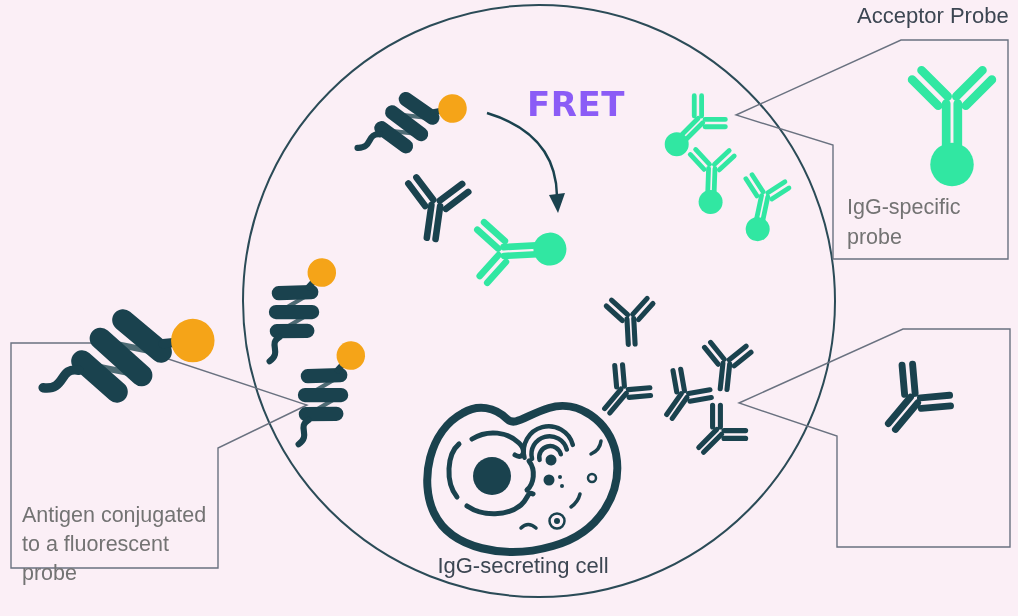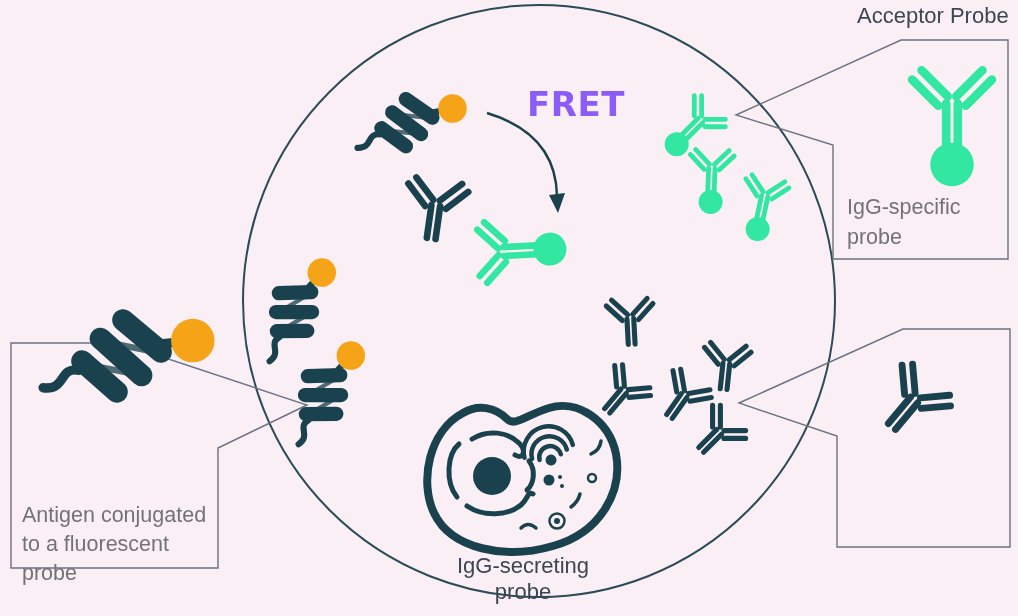--- a/index.html
+++ b/index.html
@@ -118,15 +118,15 @@
 </svg>
 
 <div class="lbl" id="fret-label">FRET</div>
 
 <div class="lbl callout-text" id="donor-text">Antigen conjugated to a fluorescent probe</div>
 
 <div class="lbl callout-title" id="acceptor-title">Acceptor Probe</div>
 <div class="lbl callout-text" id="acceptor-text">IgG-specific probe</div>
 
 
-<div class="lbl" id="cell-caption">IgG-secreting probe</div>
+<div class="lbl" id="cell-caption">IgG-secreting cell</div>
 
 </div>
 
 </body></html>

